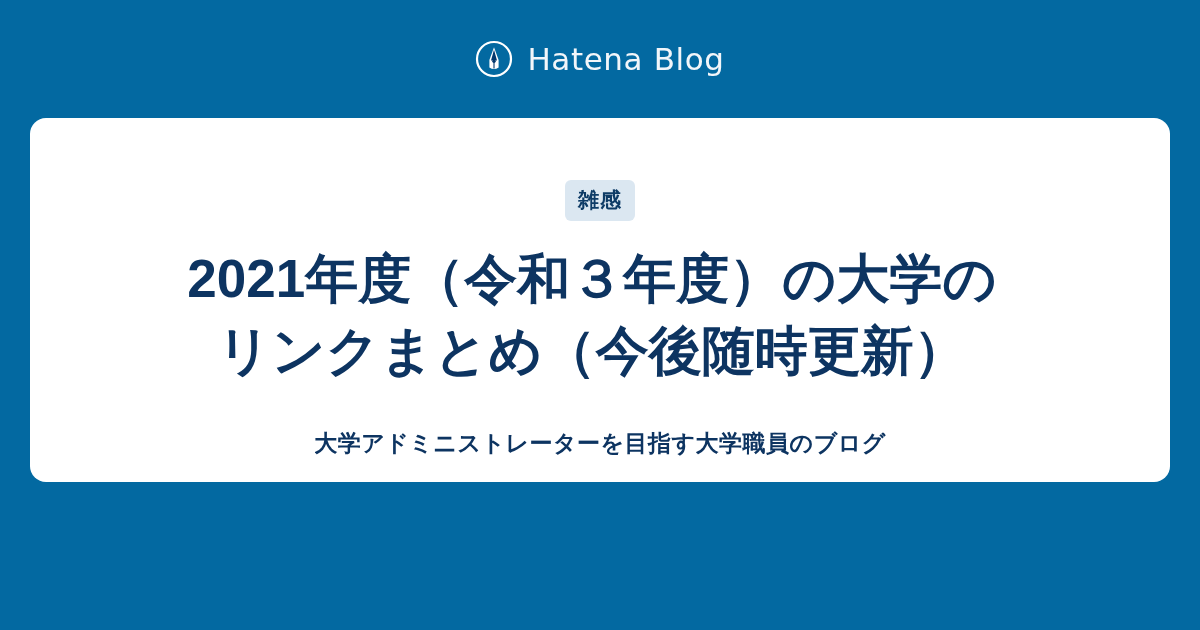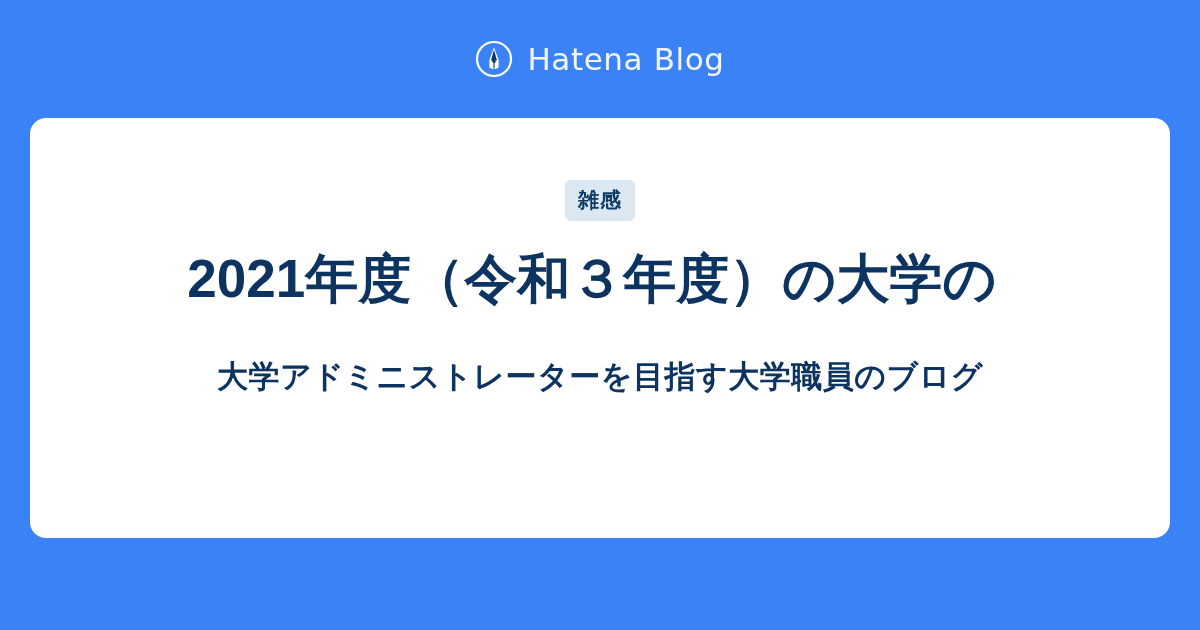--- a/index.html
+++ b/index.html
@@ -12,21 +12,21 @@
     overflow: hidden;
     background: #03386e;
     font-family: "Liberation Sans", "DejaVu Sans", sans-serif;
     -webkit-font-smoothing: antialiased;
   }
 
   .og-canvas {
     position: relative;
     width: 1200px;
     height: 630px;
-    background: #3b82f6;
+    background: #0369a1;
     box-sizing: border-box;
   }
 
   
   .brand-bar {
     position: absolute;
     top: 0;
     left: 0;
     width: 1200px;
     height: 118px;
@@ -50,21 +50,21 @@
     white-space: nowrap;
     font-family: "DejaVu Sans", "Liberation Sans", sans-serif;
   }
 
   
   .card {
     position: absolute;
     left: 30px;
     top: 118px;
     width: 1140px;
-    height: 420px;
+    height: 364px;
     background: #ffffff;
     border-radius: 16px;
     box-sizing: border-box;
     display: flex;
     flex-direction: column;
     align-items: center;
     justify-content: flex-start;
     padding: 62px 60px 0 60px;
     overflow: hidden;
   }
@@ -93,21 +93,21 @@
     max-width: 900px;
   }
   .entry-title .tline {
     display: block;
     white-space: nowrap;
   }
 
   .blog-name {
     margin-top: 42px;
     color: #0d3461;
-    font-size: 31px;
+    font-size: 23px;
     font-weight: 700;
     line-height: 1.3;
     text-align: center;
     letter-spacing: 0.5px;
     white-space: nowrap;
   }
 </style>
 </head>
 <body>
 
@@ -125,19 +125,20 @@
     </span>
     <span class="brand-wordmark">Hatena Blog</span>
   </div>
 
   <div class="card">
 
     <span class="category-badge">雑感</span>
 
     <h1 class="entry-title">
       <span class="tline">2021年度（令和３年度）の大学の</span>
+      <span class="tline">リンクまとめ（今後随時更新）</span>
     </h1>
 
     <div class="blog-name">大学アドミニストレーターを目指す大学職員のブログ</div>
 
   </div>
 
 </div>
 
 </body></html>

